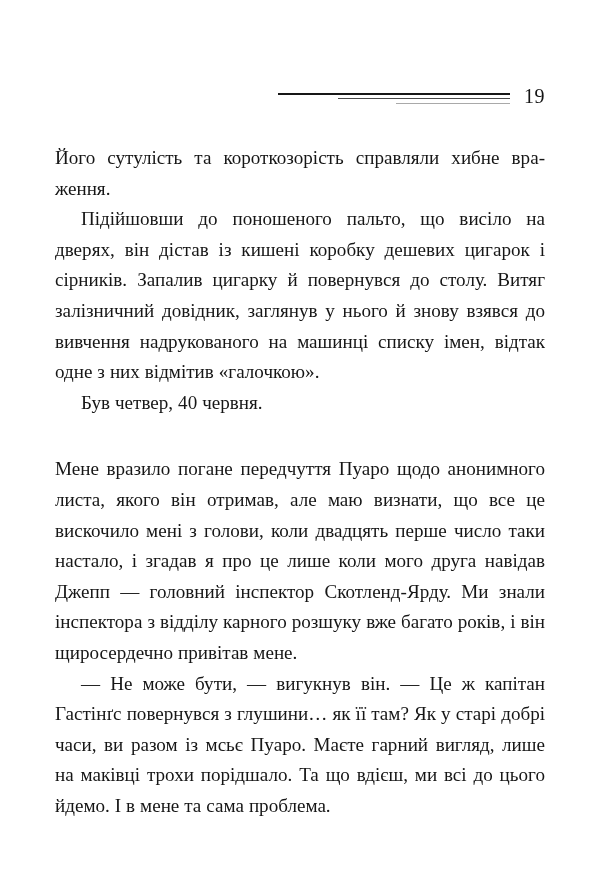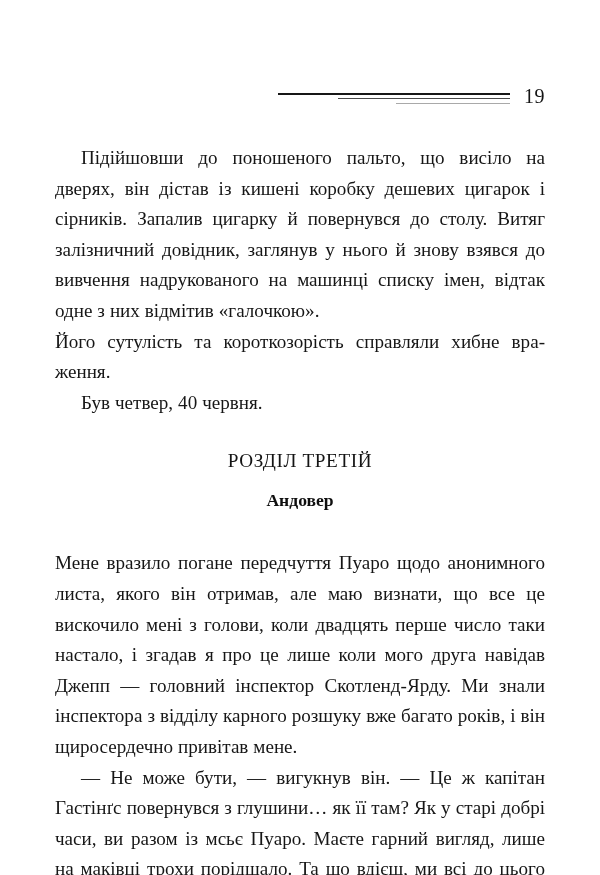--- a/index.html
+++ b/index.html
@@ -127,27 +127,23 @@
     <div class="rule-ornament">
       <div class="rule rule-1"></div>
       <div class="rule rule-2"></div>
       <div class="rule rule-3"></div>
     </div>
     <div class="folio">19</div>
   </div>
 
   <div class="text-block">
 
+    <p class="para">Його сутулість та короткозорість справляли хибне вра­ження.</p>
     <p class="para indent">Підійшовши до поношеного пальто, що висіло на дверях, він дістав із кишені коробку дешевих цигарок і сірників. Запалив цигарку й повернувся до столу. Ви­тяг залізничний довідник, заглянув у нього й знову взяв­ся до вивчення надрукованого на машинці списку імен, відтак одне з них відмітив «галочкою».</p>
-    <p class="para">Його сутулість та короткозорість справляли хибне вра­ження.</p>
     <p class="para indent">Був четвер, 40 червня.</p>
 
-    <div class="chapter">
-      <p class="chapter-title">РОЗДІЛ ТРЕТІЙ</p>
-      <p class="chapter-subtitle">Андовер</p>
-    </div>
     <div class="chapter-gap"></div>
 
     <p class="para">Мене вразило погане передчуття Пуаро щодо аноним­ного листа, якого він отримав, але маю визнати, що все це вискочило мені з голови, коли двадцять перше число таки настало, і згадав я про це лише коли мого друга навідав Джепп — головний інспектор Скотленд-Ярду. Ми знали інспектора з відділу карного розшуку вже багато років, і він щиросердечно привітав мене.</p>
     <p class="para indent">— Не може бути, — вигукнув він. — Це ж капітан Гастінґс повернувся з глушини… як її там? Як у старі добрі часи, ви разом із мсьє Пуаро. Маєте гарний ви­гляд, лише на маківці трохи порідшало. Та що вдієш, ми всі до цього йдемо. І в мене та сама проблема.</p>
 
   </div>
 </div>
 
 </body></html>

